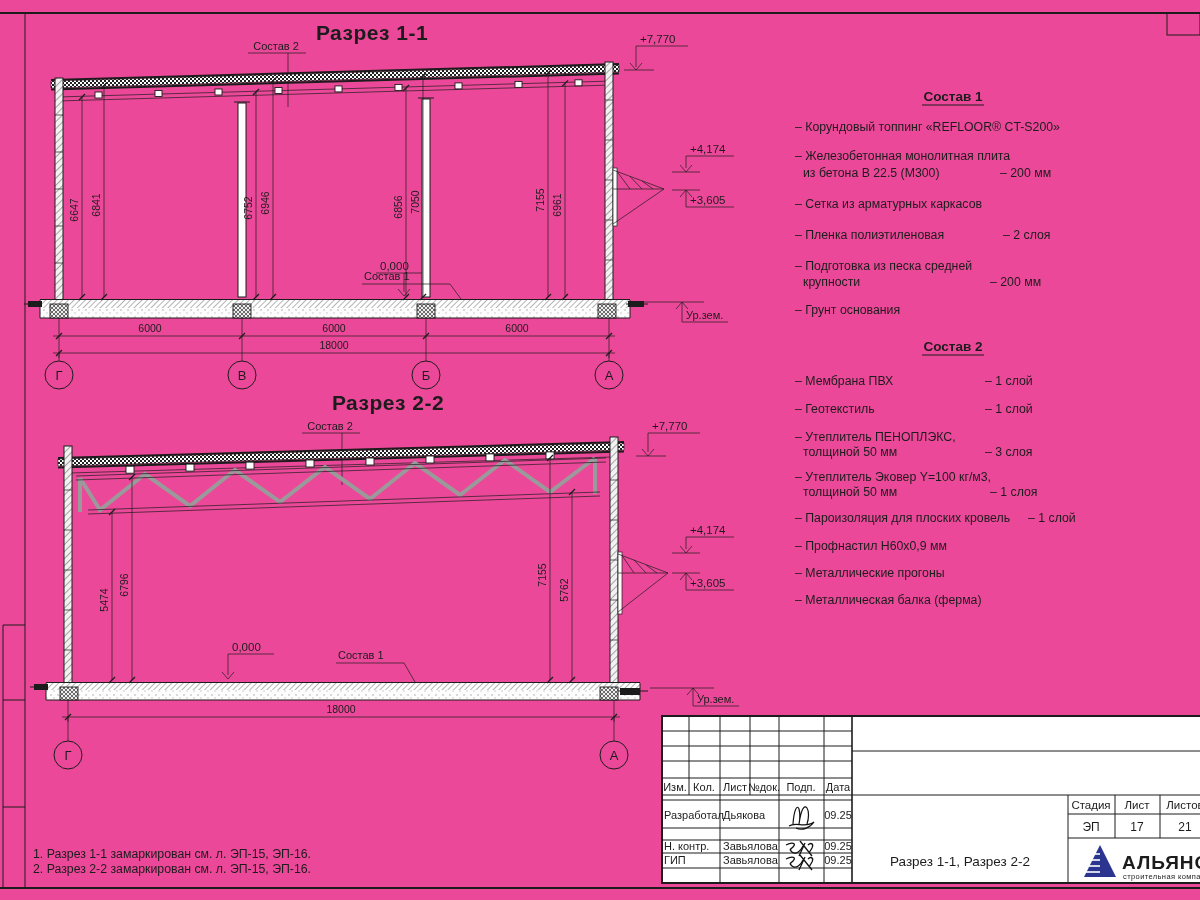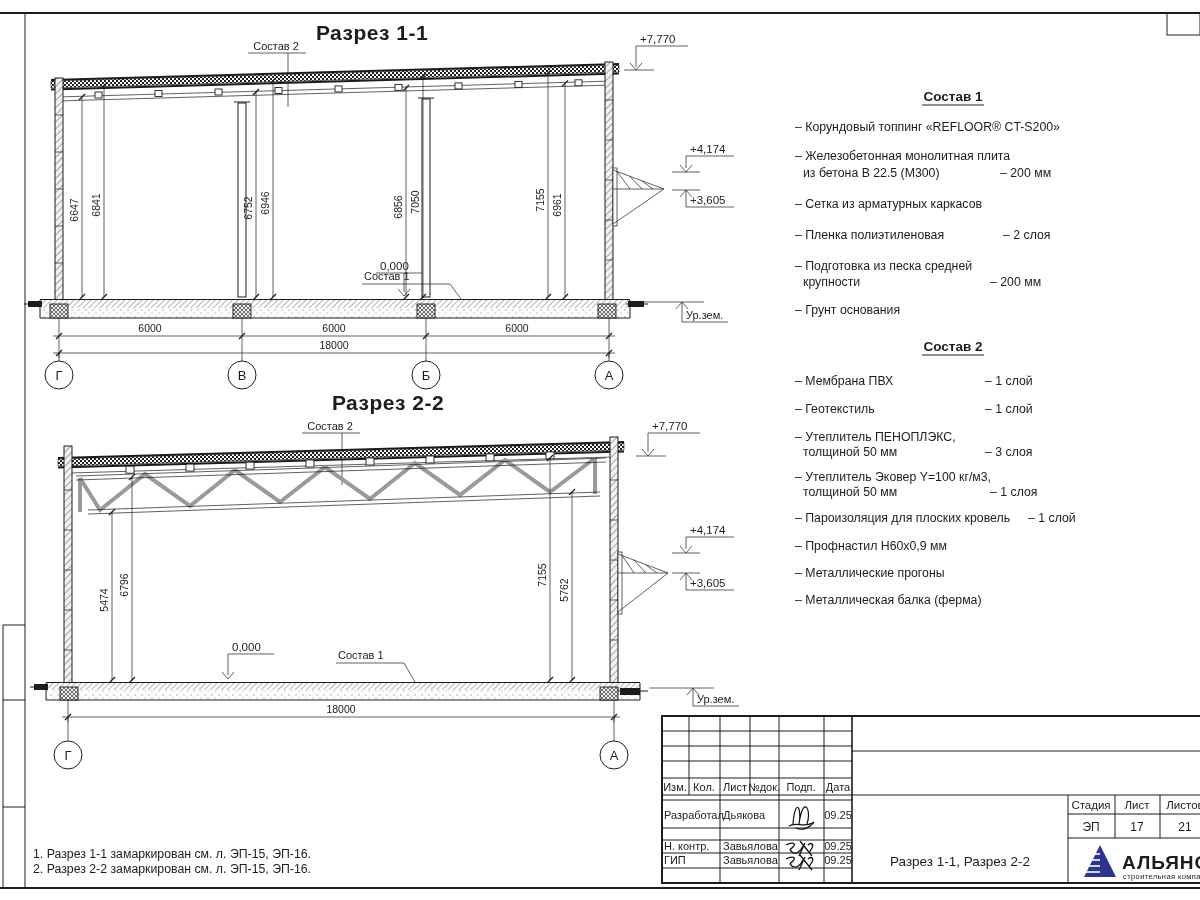--- a/index.html
+++ b/index.html
@@ -1,16 +1,16 @@
 <!DOCTYPE html>
 <html><head>
 <meta charset="utf-8">
 <style>
   html,body{margin:0;padding:0;background:#888;}
-  .sheet{position:relative;width:1200px;height:900px;background:#ffffff;overflow:hidden;
+  .sheet{position:relative;width:1200px;height:900px;background:#ec4899;overflow:hidden;
          font-family:"Liberation Sans",sans-serif;color:#1c1c1c;}
   svg{position:absolute;left:0;top:0;}
   svg text{font-family:"Liberation Sans",sans-serif;fill:#1c1c1c;}
   .t-title{font-size:21px;font-weight:700;letter-spacing:.5px;}
   .t-label{font-size:11px;}
   .t-dim{font-size:10.5px;}
   .t-elev{font-size:11.5px;}
   .t-axis{font-size:13px;}
   .t-comp-h{font-size:13.5px;font-weight:700;}
   .t-comp{font-size:12.3px;}

